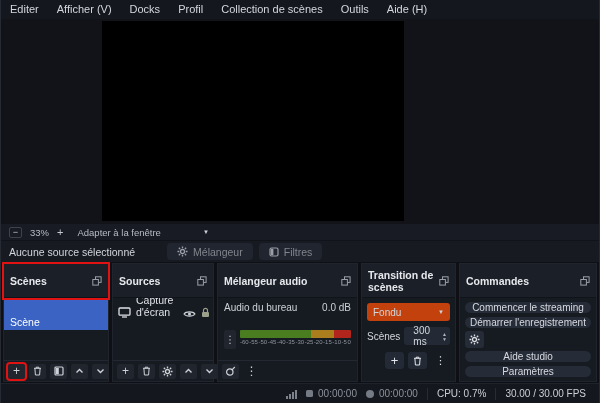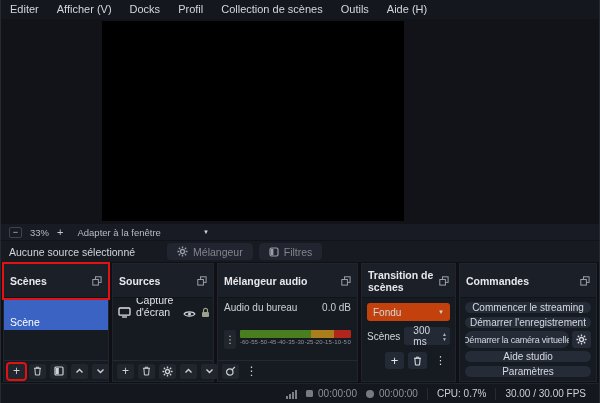--- a/index.html
+++ b/index.html
@@ -414,21 +414,20 @@
           <svg width="10" height="10" viewBox="0 0 10 10">
               <rect x="3.5" y="0.8" width="5.6" height="5.6" fill="none" stroke="currentColor"></rect>
               <rect x="0.8" y="3.5" width="5.6" height="5.6" fill="#1b1f28" stroke="currentColor"></rect>
             </svg>
         </span>
       </div>
       <div class="p-body ctrl-body">
         <button class="ctrl-btn">Commencer le streaming</button>
         <button class="ctrl-btn">Démarrer l'enregistrement</button>
         <div class="ctrl-row">
-          <button class="ctrl-btn small-text">Démarrer la caméra virtuelle</button>
           <button class="ctrl-gear">
               <span>
                 <svg width="11" height="11" viewBox="0 0 12 12">
                   <g stroke="currentColor" stroke-width="1.5">
                     <path d="M6 .5v2M6 9.5v2M.5 6h2M9.5 6h2M2 2l1.4 1.4M8.6 8.6L10 10M10 2L8.6 3.4M3.4 8.6L2 10"></path>
                   </g>
                   <circle cx="6" cy="6" r="2.2" fill="none" stroke="currentColor" stroke-width="1.4"></circle>
                 </svg>
               </span>
             </button>

